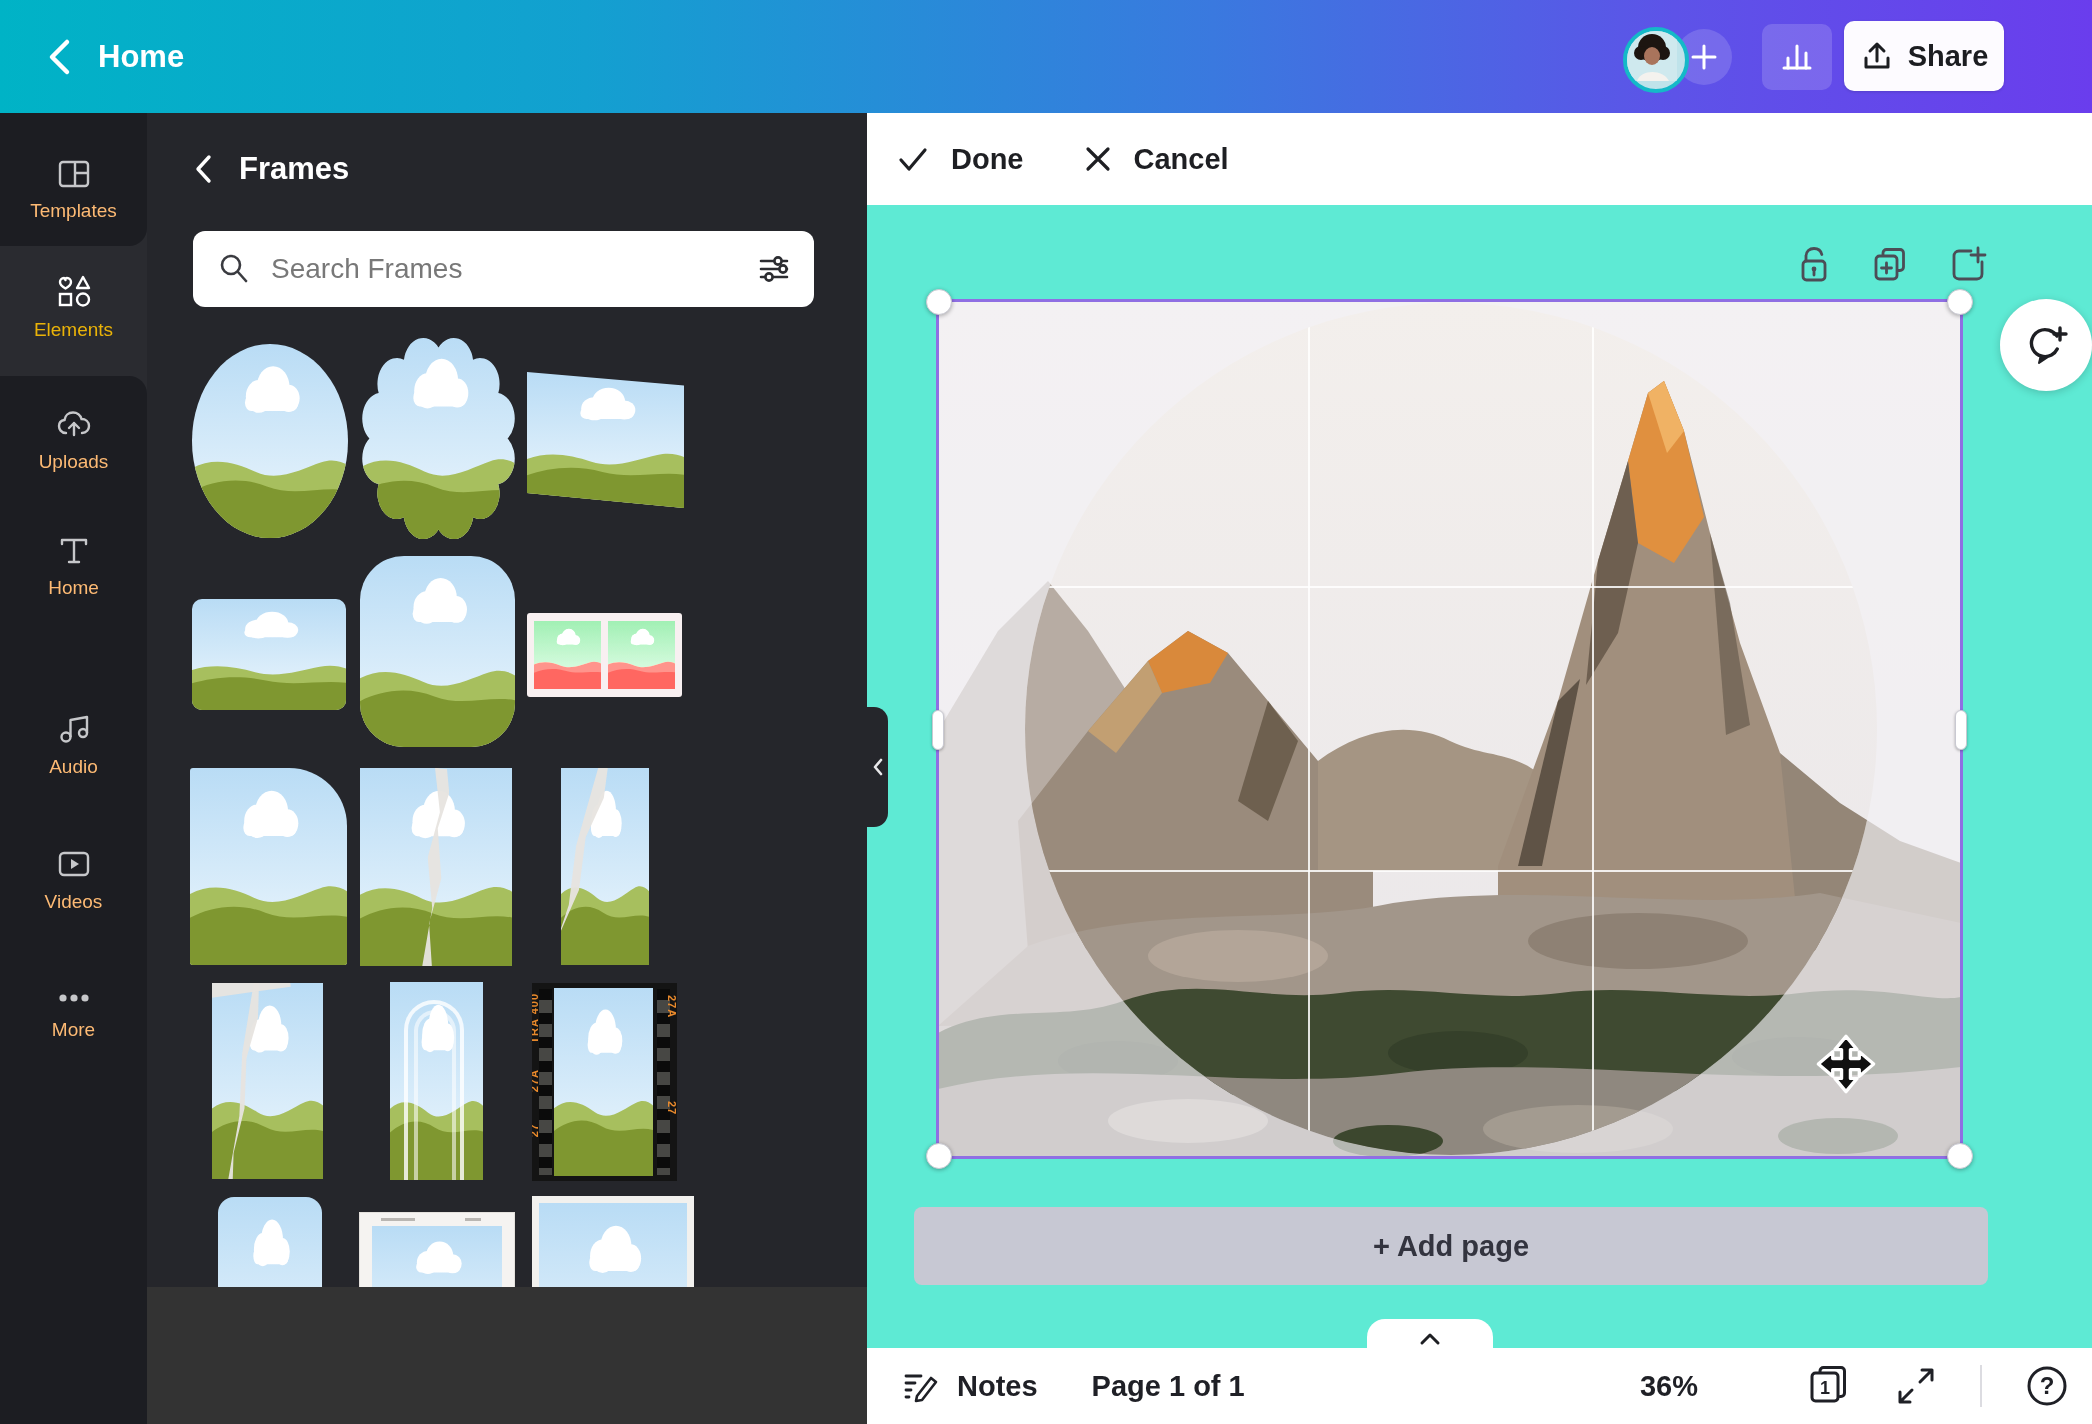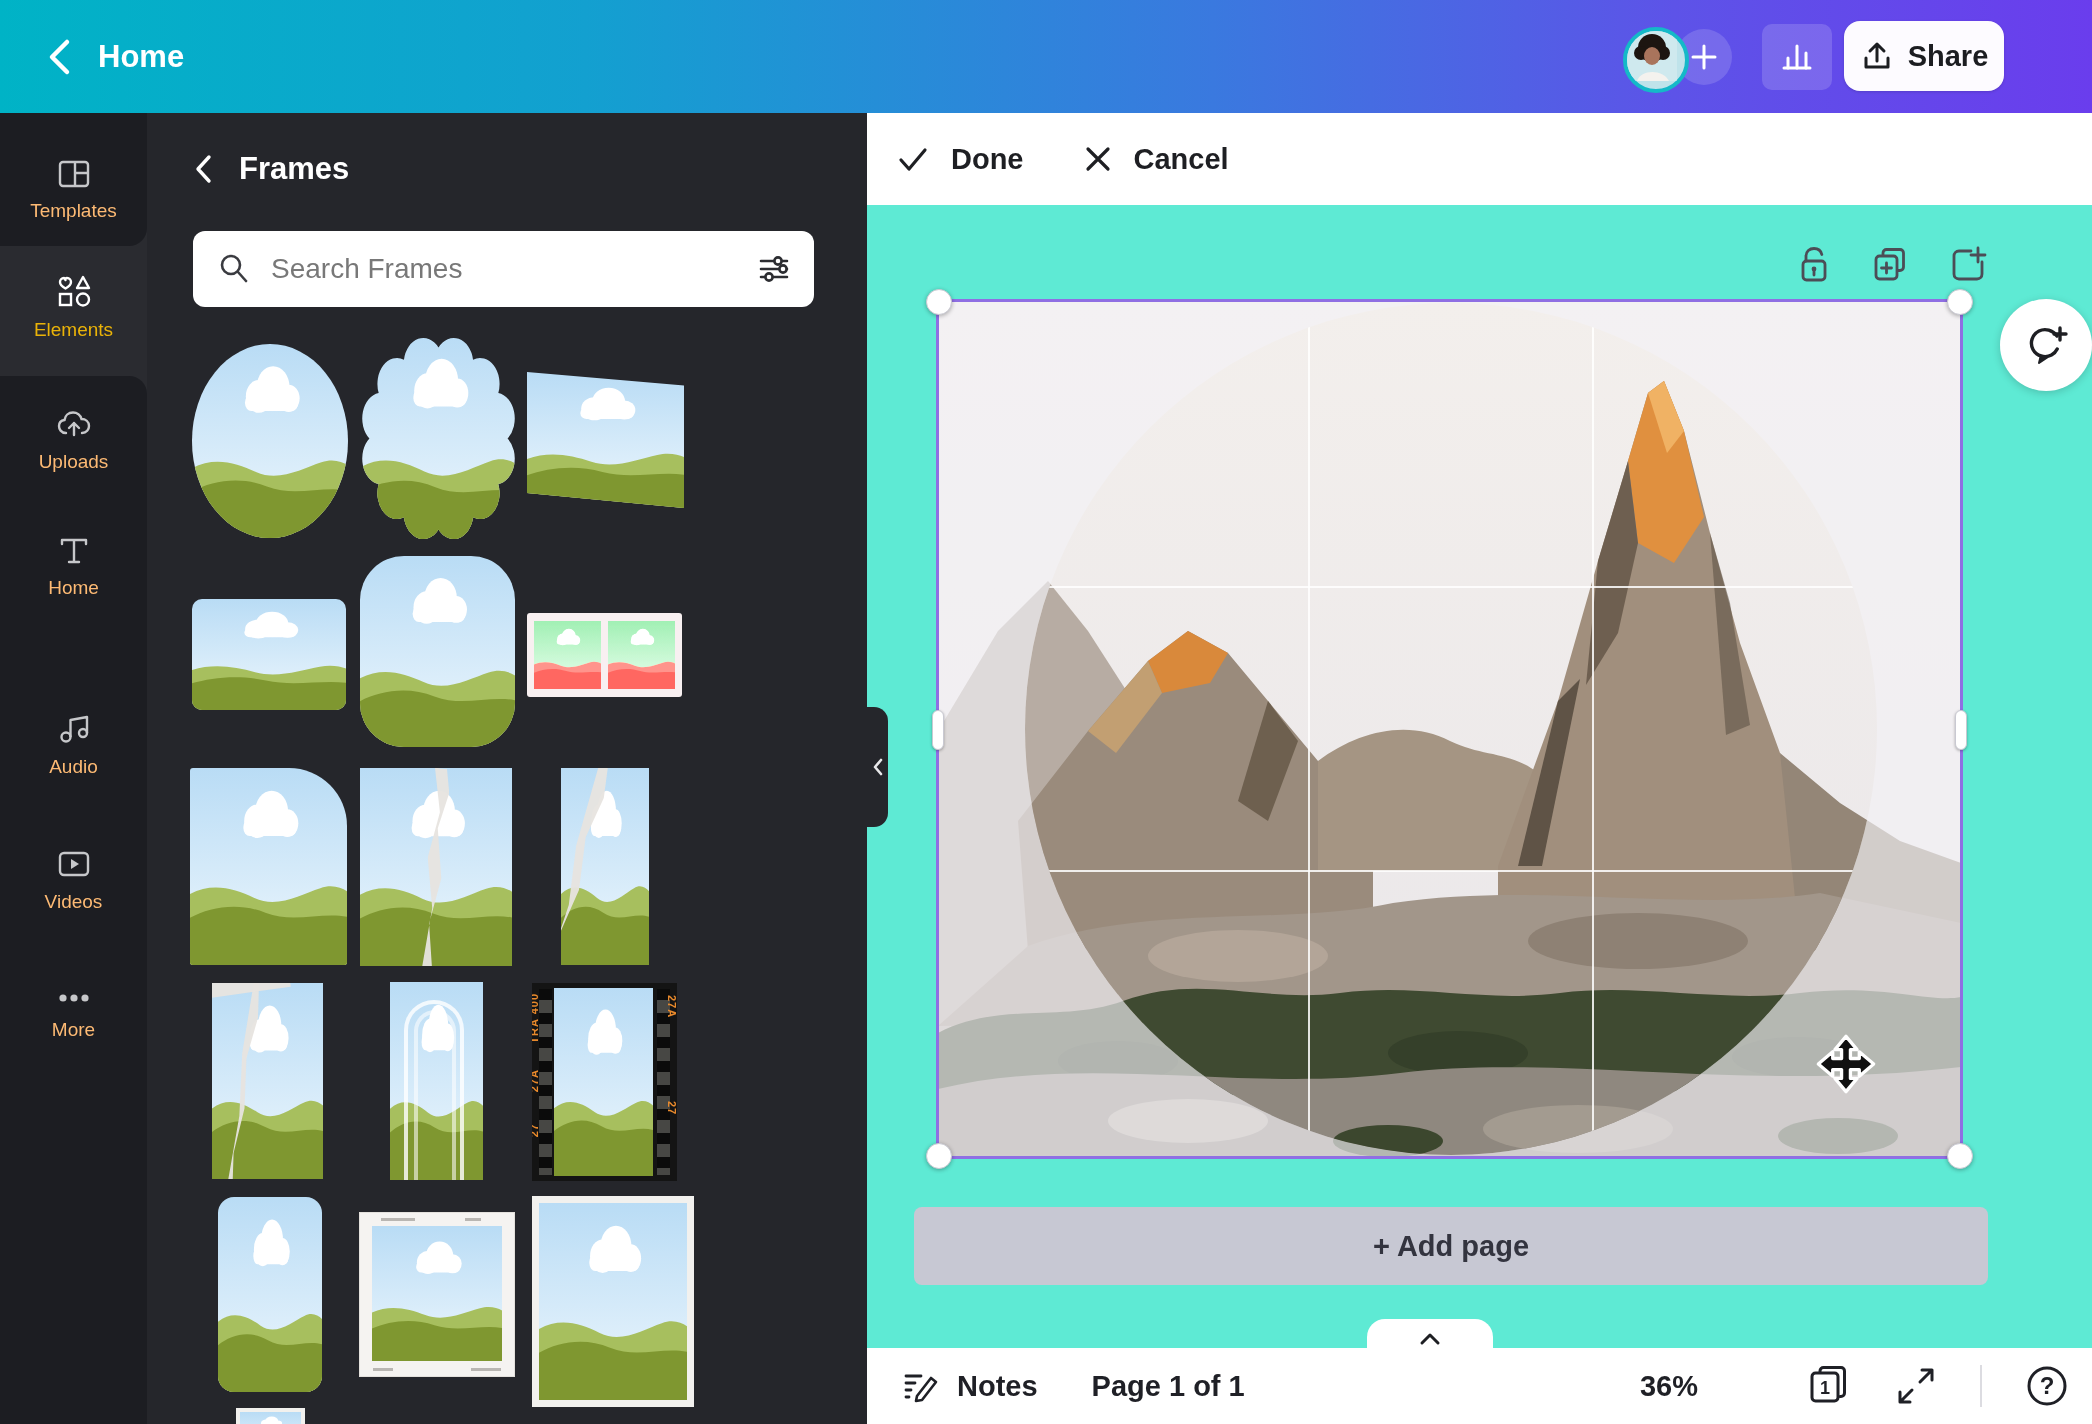--- a/index.html
+++ b/index.html
@@ -13,37 +13,37 @@
     display:flex;align-items:center;}
   #back-home{display:flex;align-items:center;gap:26px;margin-left:46px;cursor:pointer;}
   #home-label{color:#fff;font-size:31px;font-weight:700;}
   #topbar-right{position:absolute;right:44px;top:0;height:113px;display:flex;align-items:center;}
   #avatar{position:absolute;left:-425px;top:27px;width:58px;height:58px;border-radius:50%;
     border:4px solid #14b9c8;overflow:hidden;background:#bfe3ea;z-index:3;}
   #plus-btn{position:absolute;left:-372px;top:29px;width:56px;height:56px;border-radius:50%;
     background:rgba(255,255,255,0.15);display:flex;align-items:center;justify-content:center;z-index:2;}
   #chart-btn{position:absolute;left:-286px;top:24px;width:70px;height:66px;border-radius:10px;
     background:rgba(255,255,255,0.16);display:flex;align-items:center;justify-content:center;}
-  #share-btn{position:absolute;left:-204px;top:21px;width:160px;height:70px;border-radius:16px;
+  #share-btn{position:absolute;left:-204px;top:21px;width:160px;height:70px;border-radius:10px;
     background:#fdfbff;display:flex;align-items:center;justify-content:center;gap:14px;
     color:#1c1d21;font-size:29px;font-weight:700;box-shadow:0 1px 3px rgba(0,0,0,.15);}
 
   
   #rail{position:absolute;left:0;top:113px;width:147px;height:1311px;background:#2a2b30;}
   .rail-block{position:absolute;left:0;width:147px;background:#1c1d22;}
   #rail-block-top{top:0;height:133px;border-radius:0 0 18px 0;}
   #rail-block-bottom{top:263px;height:1048px;border-radius:0 18px 0 0;}
   .rail-item{position:absolute;left:0;width:147px;display:flex;flex-direction:column;
     align-items:center;gap:8px;cursor:pointer;z-index:2;}
   .rail-item .ril{font-size:19px;color:#fdba74;}
   .rail-item.active .ril{color:#eab308;}
   .rail-item svg{display:block;}
 
   
-  #panel{position:absolute;left:147px;top:113px;width:720px;height:1311px;background:#25262b;overflow:hidden;}
+  #panel{position:absolute;left:147px;top:113px;width:720px;height:1174px;background:#25262b;overflow:hidden;}
   #panel-header{position:absolute;left:46px;top:38px;display:flex;align-items:center;gap:26px;}
   #panel-title{color:#fff;font-size:31px;font-weight:700;}
   #searchbox{position:absolute;left:46px;top:118px;width:621px;height:76px;background:#fff;
     border-radius:12px;display:flex;align-items:center;}
   #search-input{flex:1;border:none;outline:none;font-size:28px;color:#0f766e;background:transparent;
     font-family:inherit;}
   #search-input::placeholder{color:#787878;}
   #searchbox svg{flex:none;}
 
   .thumb{position:absolute;overflow:hidden;cursor:pointer;}

